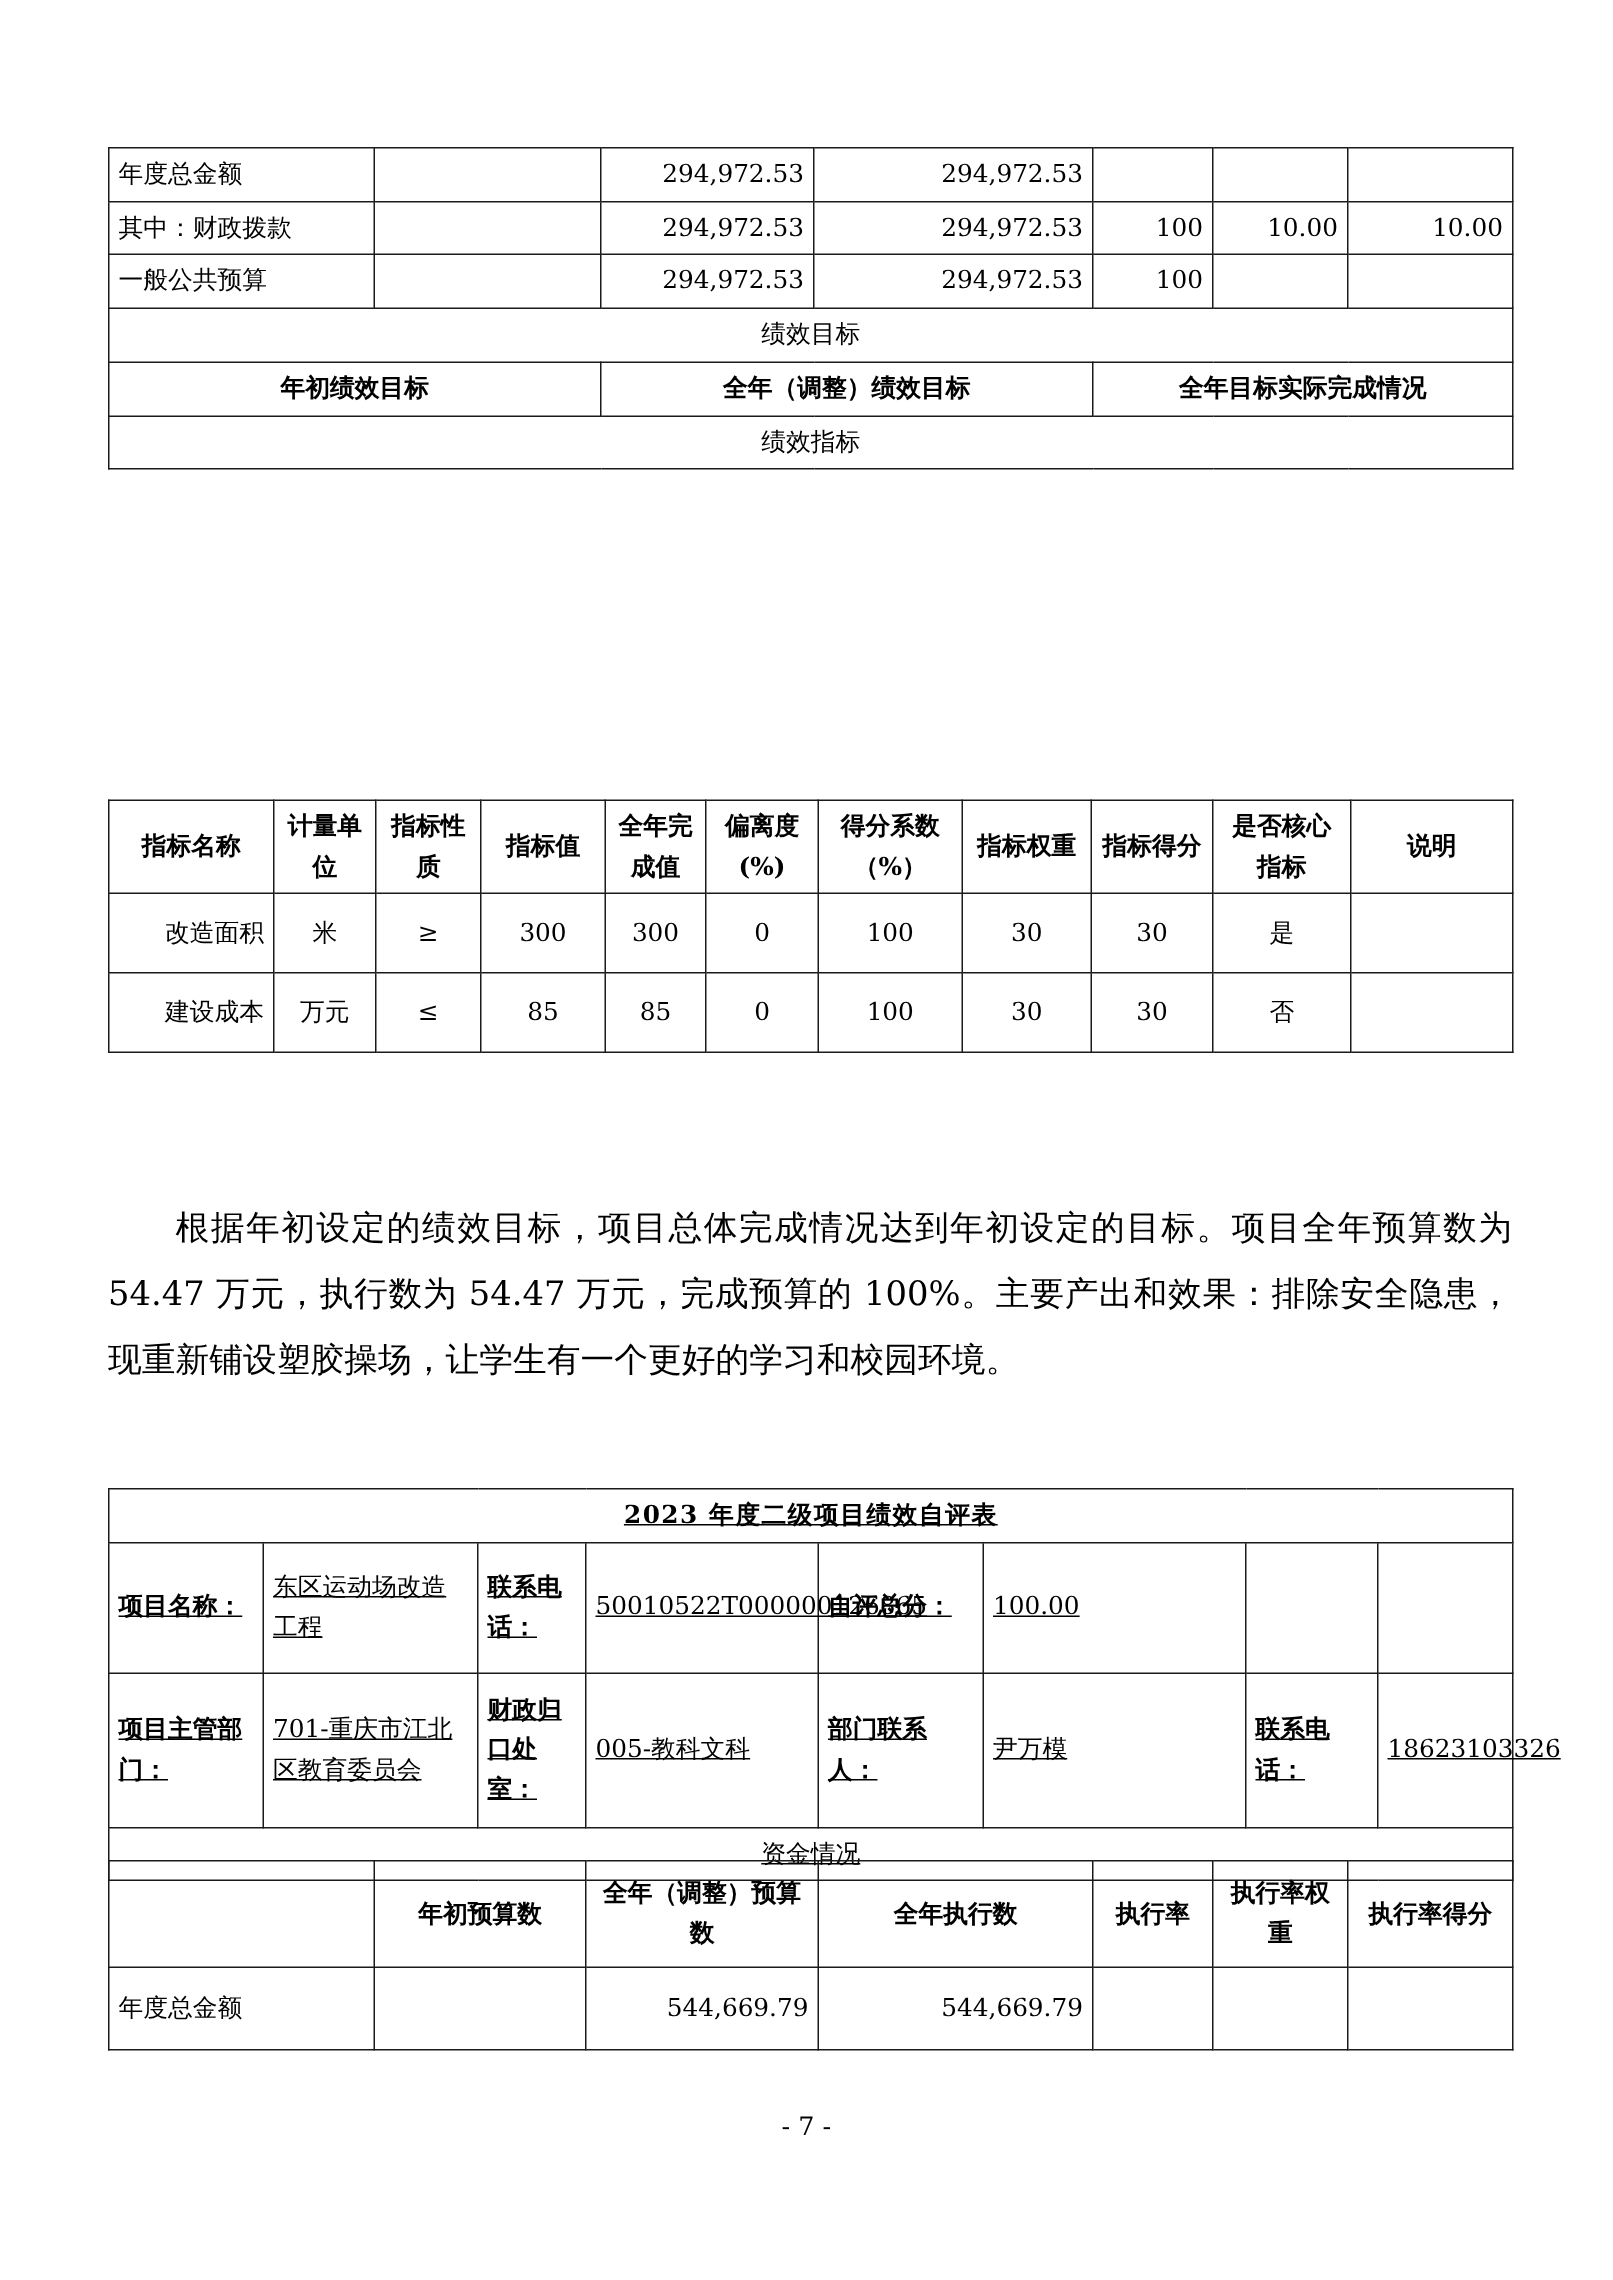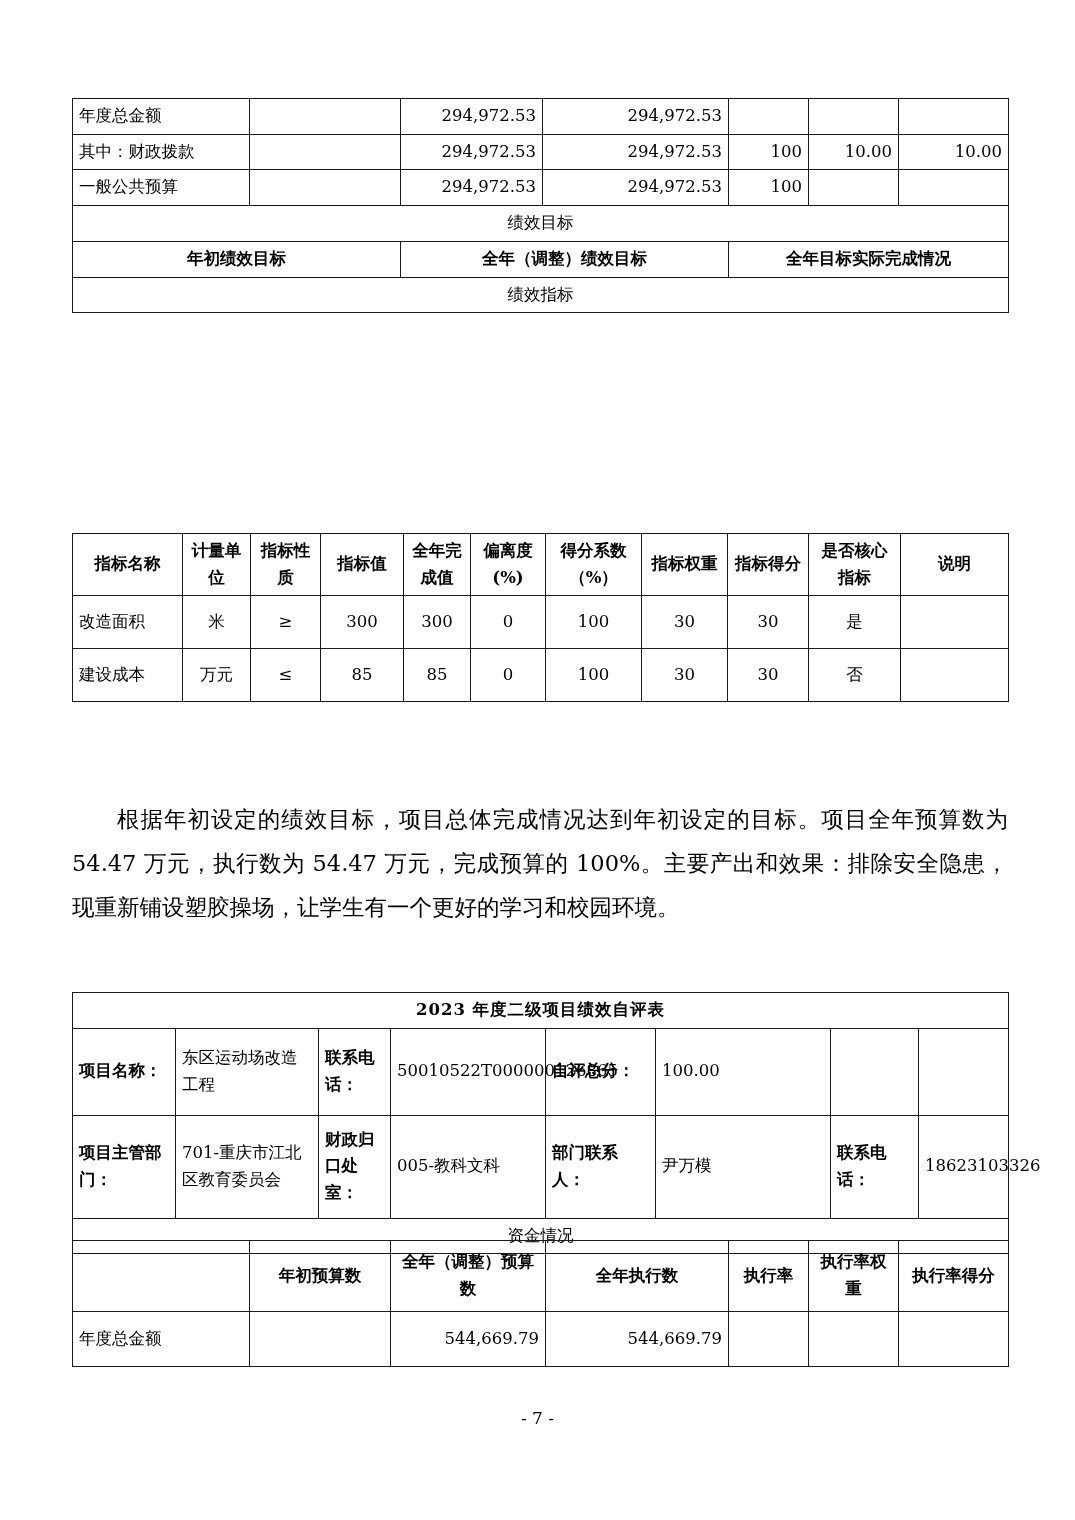--- a/index.html
+++ b/index.html
@@ -31,21 +31,21 @@
   }
   .doc-table td {
     border: 1px solid #1a1a1a;
     padding: 4px 6px;
     font-size: 16.5px;
     line-height: 1.62;
     vertical-align: middle;
     font-family: "DejaVu Serif", "Liberation Serif", serif;
   }
   .t-top { top: 98px; }
-  .t-bottom { top: 992px; }
+  .t-bottom { top: 992px; text-decoration: underline; }
 
   .c { text-align: right; }
   .l { text-align: left; }
 
   .sect-head {
     text-align: center;
     font-size: 16.5px;
     padding-top: 12px;
     padding-bottom: 12px;
   }
@@ -67,21 +67,21 @@
     font-size: 16.2px;
     line-height: 1.5;
     padding: 8px 2px;
   }
   .ind-cell {
     text-align: center;
     font-size: 16.5px;
     height: 44px;
   }
   .ind-name {
-    text-align: left;
+    text-align: right;
     font-size: 16.2px;
     line-height: 1.5;
     padding-left: 8px;
   }
 
   .big-title {
     text-align: center;
     font-weight: bold;
     font-size: 30px;
     letter-spacing: 1px;

